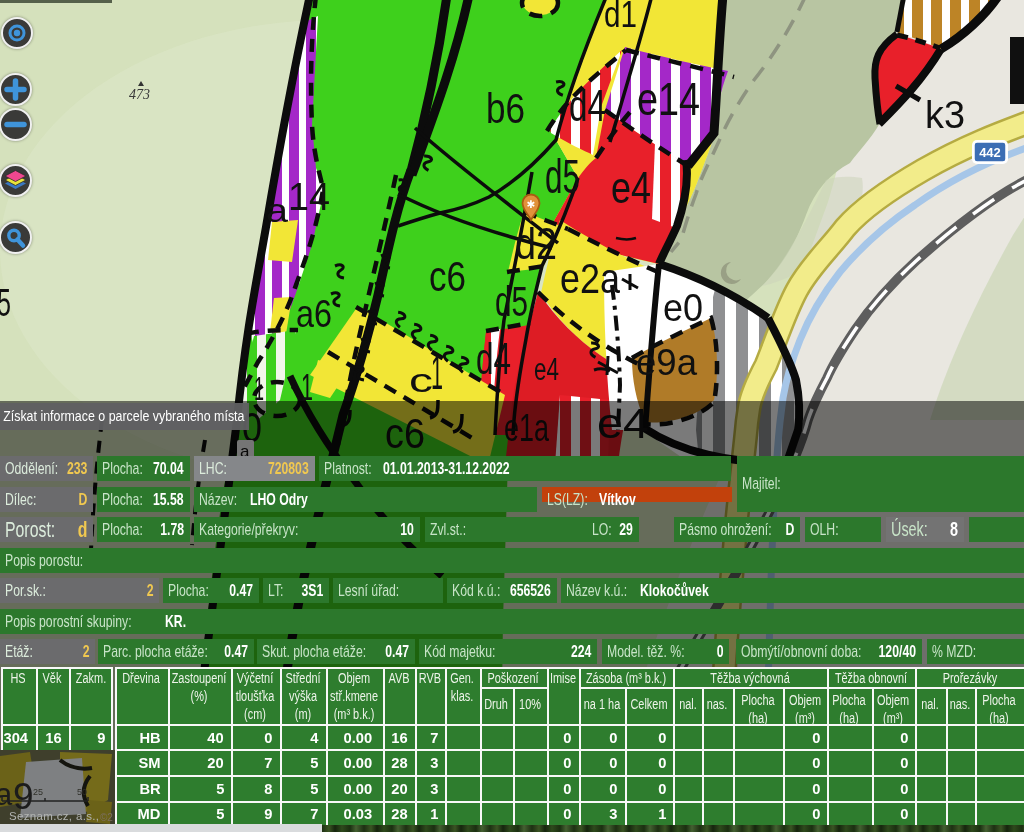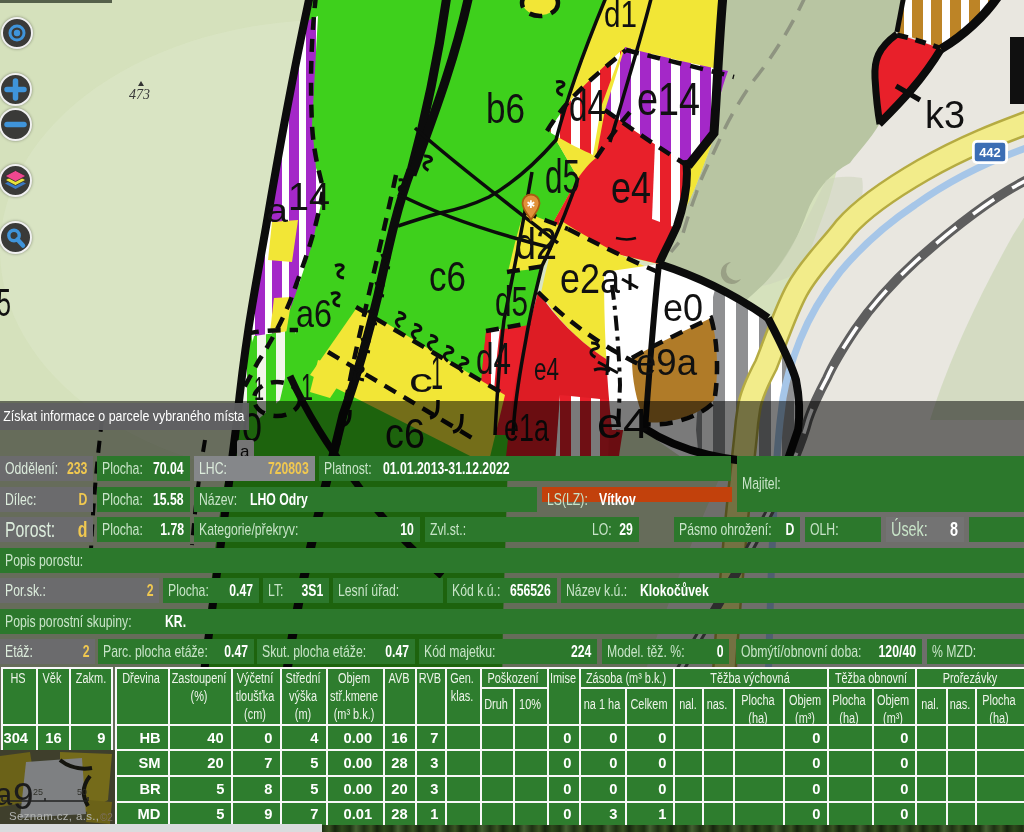--- a/index.html
+++ b/index.html
@@ -424,21 +424,21 @@
 <div style="position:absolute;left:414.5px;top:776.5px;width:23.5px;height:24px;line-height:24px;text-align:right;color:#fff;font-size:15px;font-weight:bold"><span style="display:inline-block;transform:scaleX(0.98);transform-origin:100% 50%">3</span></div>
 <div style="position:absolute;left:546.5px;top:776.5px;width:25.0px;height:24px;line-height:24px;text-align:right;color:#fff;font-size:15px;font-weight:bold"><span style="display:inline-block;transform:scaleX(0.98);transform-origin:100% 50%">0</span></div>
 <div style="position:absolute;left:578.5px;top:776.5px;width:39.0px;height:24px;line-height:24px;text-align:right;color:#fff;font-size:15px;font-weight:bold"><span style="display:inline-block;transform:scaleX(0.98);transform-origin:100% 50%">0</span></div>
 <div style="position:absolute;left:624.5px;top:776.5px;width:41.5px;height:24px;line-height:24px;text-align:right;color:#fff;font-size:15px;font-weight:bold"><span style="display:inline-block;transform:scaleX(0.98);transform-origin:100% 50%">0</span></div>
 <div style="position:absolute;left:782.5px;top:776.5px;width:37.5px;height:24px;line-height:24px;text-align:right;color:#fff;font-size:15px;font-weight:bold"><span style="display:inline-block;transform:scaleX(0.98);transform-origin:100% 50%">0</span></div>
 <div style="position:absolute;left:871.5px;top:776.5px;width:36.5px;height:24px;line-height:24px;text-align:right;color:#fff;font-size:15px;font-weight:bold"><span style="display:inline-block;transform:scaleX(0.98);transform-origin:100% 50%">0</span></div>
 <div style="position:absolute;left:114.5px;top:802.5px;width:46.0px;height:22px;line-height:22px;text-align:right;color:#fff;font-size:15px;font-weight:bold"><span style="display:inline-block;transform:scaleX(0.98);transform-origin:100% 50%">MD</span></div>
 <div style="position:absolute;left:167.5px;top:802.5px;width:56.5px;height:22px;line-height:22px;text-align:right;color:#fff;font-size:15px;font-weight:bold"><span style="display:inline-block;transform:scaleX(0.98);transform-origin:100% 50%">5</span></div>
 <div style="position:absolute;left:231px;top:802.5px;width:41.5px;height:22px;line-height:22px;text-align:right;color:#fff;font-size:15px;font-weight:bold"><span style="display:inline-block;transform:scaleX(0.98);transform-origin:100% 50%">9</span></div>
 <div style="position:absolute;left:279.5px;top:802.5px;width:39.0px;height:22px;line-height:22px;text-align:right;color:#fff;font-size:15px;font-weight:bold"><span style="display:inline-block;transform:scaleX(0.98);transform-origin:100% 50%">7</span></div>
-<div style="position:absolute;left:325.5px;top:802.5px;width:46.5px;height:22px;line-height:22px;text-align:right;color:#fff;font-size:15px;font-weight:bold"><span style="display:inline-block;transform:scaleX(0.98);transform-origin:100% 50%">0.01</span></div>
+<div style="position:absolute;left:325.5px;top:802.5px;width:46.5px;height:22px;line-height:22px;text-align:right;color:#fff;font-size:15px;font-weight:bold"><span style="display:inline-block;transform:scaleX(0.98);transform-origin:100% 50%">0.03</span></div>
 <div style="position:absolute;left:383px;top:802.5px;width:24.5px;height:22px;line-height:22px;text-align:right;color:#fff;font-size:15px;font-weight:bold"><span style="display:inline-block;transform:scaleX(0.98);transform-origin:100% 50%">28</span></div>
 <div style="position:absolute;left:414.5px;top:802.5px;width:23.5px;height:22px;line-height:22px;text-align:right;color:#fff;font-size:15px;font-weight:bold"><span style="display:inline-block;transform:scaleX(0.98);transform-origin:100% 50%">1</span></div>
 <div style="position:absolute;left:546.5px;top:802.5px;width:25.0px;height:22px;line-height:22px;text-align:right;color:#fff;font-size:15px;font-weight:bold"><span style="display:inline-block;transform:scaleX(0.98);transform-origin:100% 50%">0</span></div>
 <div style="position:absolute;left:578.5px;top:802.5px;width:39.0px;height:22px;line-height:22px;text-align:right;color:#fff;font-size:15px;font-weight:bold"><span style="display:inline-block;transform:scaleX(0.98);transform-origin:100% 50%">3</span></div>
 <div style="position:absolute;left:624.5px;top:802.5px;width:41.5px;height:22px;line-height:22px;text-align:right;color:#fff;font-size:15px;font-weight:bold"><span style="display:inline-block;transform:scaleX(0.98);transform-origin:100% 50%">1</span></div>
 <div style="position:absolute;left:782.5px;top:802.5px;width:37.5px;height:22px;line-height:22px;text-align:right;color:#fff;font-size:15px;font-weight:bold"><span style="display:inline-block;transform:scaleX(0.98);transform-origin:100% 50%">0</span></div>
 <div style="position:absolute;left:871.5px;top:802.5px;width:36.5px;height:22px;line-height:22px;text-align:right;color:#fff;font-size:15px;font-weight:bold"><span style="display:inline-block;transform:scaleX(0.98);transform-origin:100% 50%">0</span></div>
 <svg width="115" height="110" viewBox="0 0 115 110" style="position:absolute;left:0;top:722px">
     <rect x="0" y="28" width="115" height="76" fill="#3f3f2c"></rect>
     <path d="M0,34 L30,30 L34,56 L28,80 L0,85 Z" fill="#6b6218"></path>

